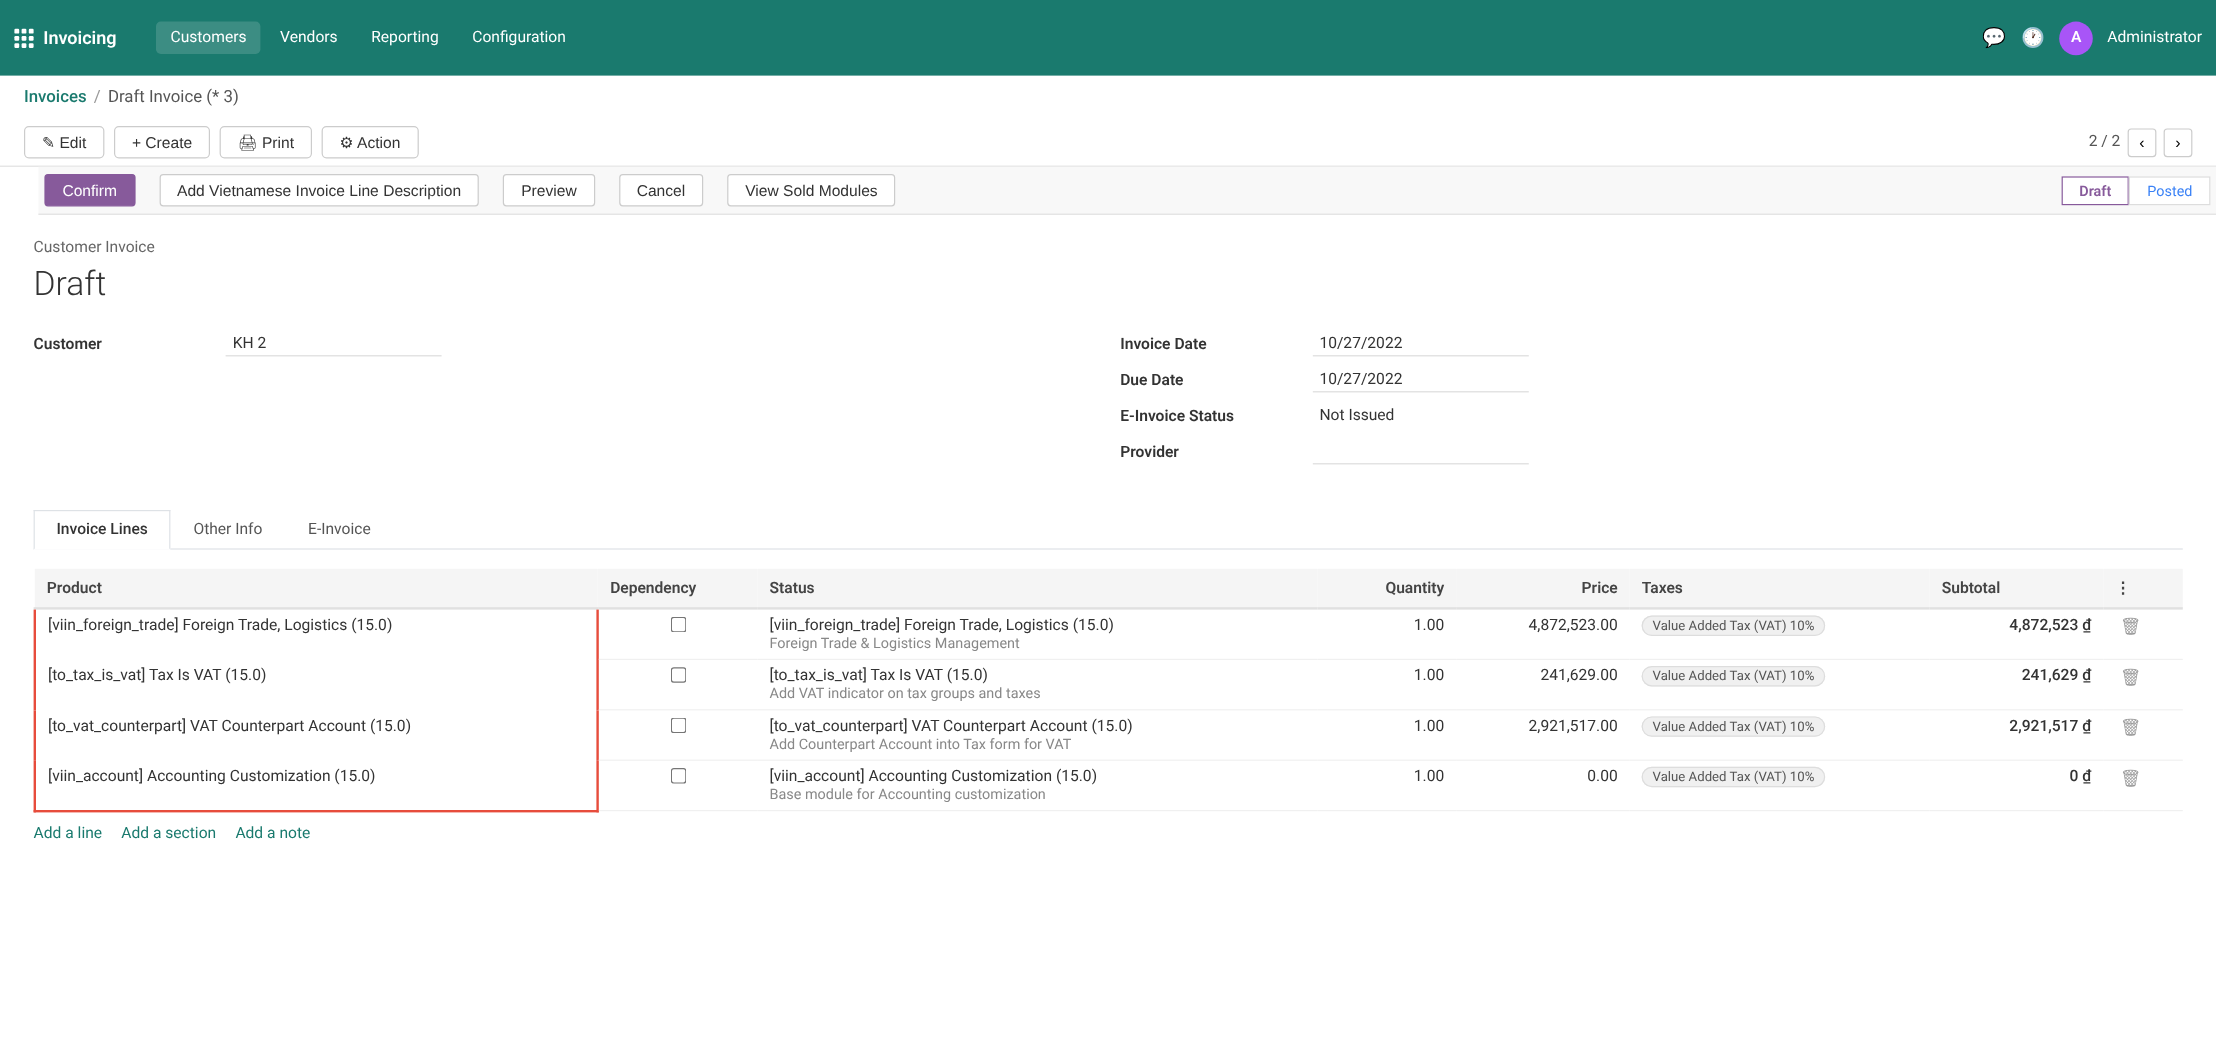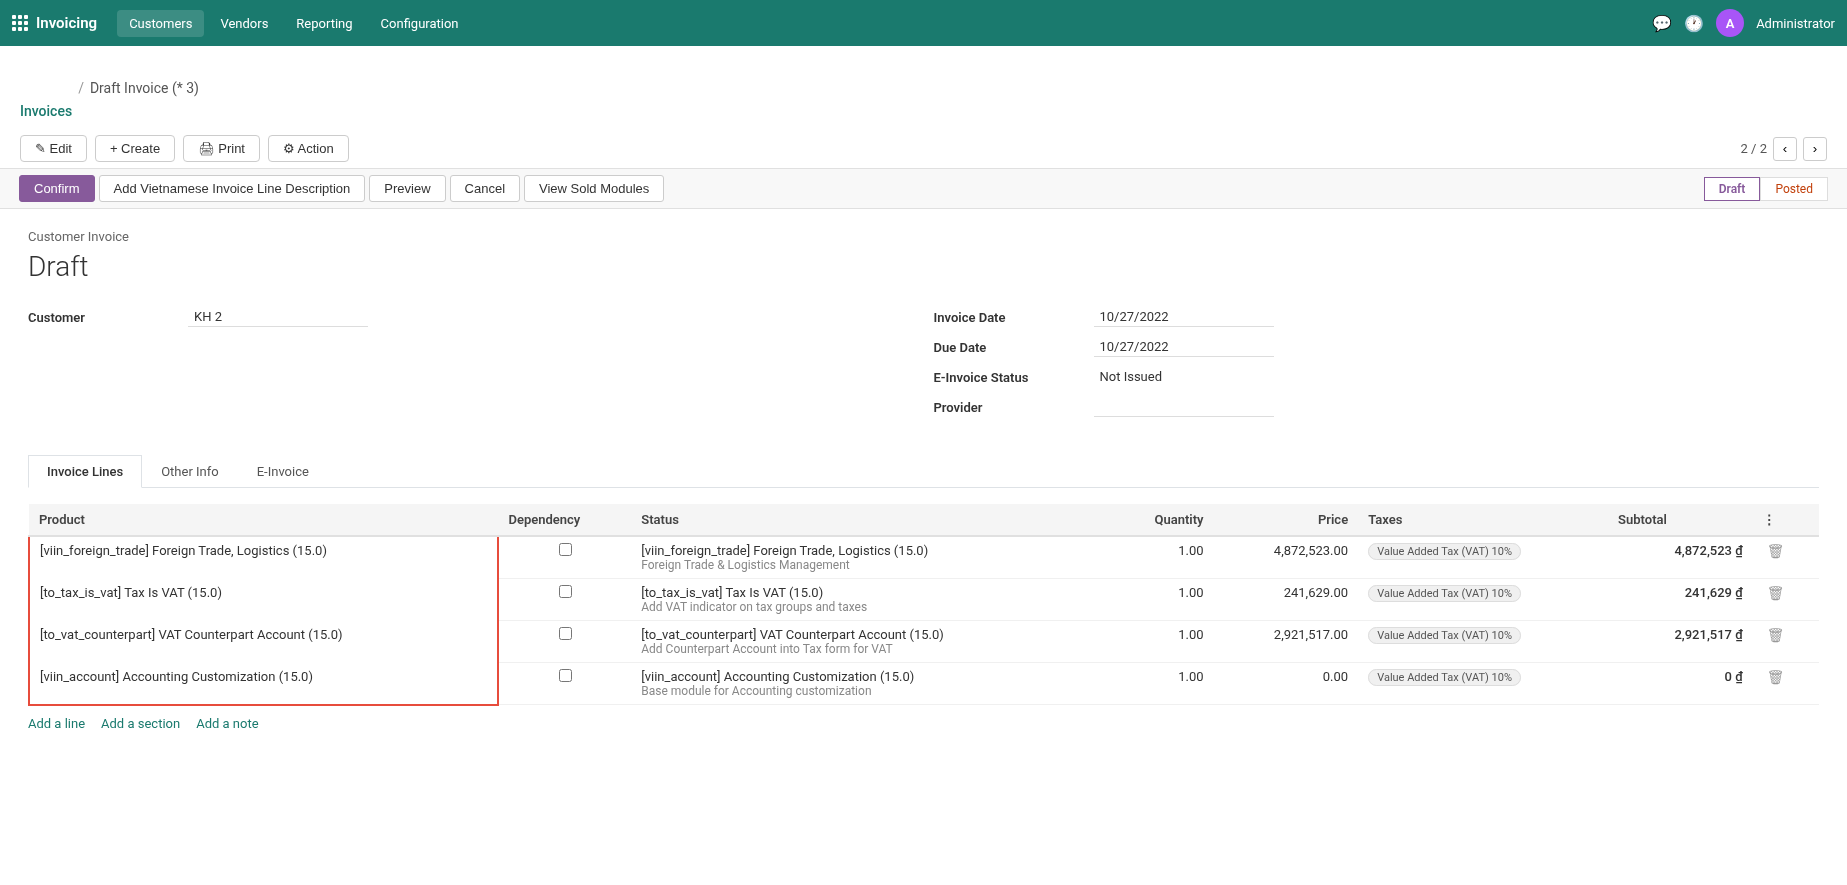--- a/index.html
+++ b/index.html
@@ -1,52 +1,52 @@
 <!DOCTYPE html>
 <html><head>
   <meta charset="utf-8">
   <style>
     * { box-sizing: border-box; margin: 0; padding: 0; }
     body { font-family: -apple-system, BlinkMacSystemFont, 'Segoe UI', Roboto, sans-serif; font-size: 13px; background: #fff; color: #333; }
 
     
-    .top-nav { background: #1a7a6e; color: #fff; display: flex; align-items: center; height: 46px; padding: 0 12px; gap: 20px; }
+    .top-nav { background: #1a7a6e; color: #fff; display: flex; align-items: center; height: 63px; padding: 0 12px; gap: 33px; }
     .top-nav .app-icon { display: flex; align-items: center; gap: 8px; font-weight: 600; font-size: 15px; }
     .top-nav .app-icon .grid-icon { display: grid; grid-template-columns: 1fr 1fr 1fr; gap: 2px; width: 16px; }
     .top-nav .app-icon .grid-icon span { width: 4px; height: 4px; background: #fff; border-radius: 1px; }
     .top-nav nav { display: flex; gap: 4px; }
     .top-nav nav a { color: #fff; text-decoration: none; padding: 6px 12px; border-radius: 4px; font-size: 13px; }
     .top-nav nav a:hover, .top-nav nav a.active { background: rgba(255,255,255,0.15); }
     .top-nav .right-icons { margin-left: auto; display: flex; align-items: center; gap: 12px; }
     .top-nav .right-icons .icon-btn { color: #fff; font-size: 16px; cursor: pointer; background: none; border: none; }
     .avatar { background: #a855f7; color: #fff; width: 28px; height: 28px; border-radius: 50%; display: flex; align-items: center; justify-content: center; font-size: 13px; font-weight: 600; }
     .admin-label { color: #fff; font-size: 13px; }
 
     
     .breadcrumb { padding: 10px 20px; display: flex; align-items: center; gap: 6px; font-size: 14px; }
-    .breadcrumb a { color: #1a7a6e; text-decoration: none; font-weight: 500; margin-top: 47px; }
+    .breadcrumb a { color: #1a7a6e; text-decoration: none; font-weight: 500; }
     .breadcrumb .sep { color: #999; }
     .breadcrumb .current { color: #555; }
 
     
     .toolbar { padding: 6px 20px; display: flex; align-items: center; gap: 8px; border-bottom: 1px solid #e0e0e0; }
     .btn { padding: 5px 14px; border-radius: 4px; font-size: 13px; cursor: pointer; border: 1px solid; display: inline-flex; align-items: center; gap: 5px; }
     .btn-edit { background: #fff; border-color: #ccc; color: #333; }
     .btn-create { background: #fff; border-color: #ccc; color: #333; }
     .btn-print { background: #fff; border-color: #ccc; color: #333; }
     .btn-action { background: #fff; border-color: #ccc; color: #333; }
     .pagination { margin-left: auto; display: flex; align-items: center; gap: 6px; font-size: 13px; color: #555; }
     .pag-btn { background: none; border: 1px solid #ccc; border-radius: 3px; width: 24px; height: 24px; cursor: pointer; display: flex; align-items: center; justify-content: center; }
 
     
-    .action-bar { padding: 6px 19px; display: flex; align-items: center; gap: 0; background: #f8f8f8; border-bottom: 1px solid #e0e0e0; }
+    .action-bar { padding: 6px 5px; display: flex; align-items: center; gap: 16px; background: #f8f8f8; border-bottom: 1px solid #e0e0e0; margin-left: 32px; }
     .action-bar .act-btn { padding: 5px 14px; font-size: 13px; cursor: pointer; border: 1px solid #ccc; background: #fff; color: #333; margin-right: 4px; border-radius: 3px; }
     .action-bar .act-btn.primary { background: #875a9b; border-color: #875a9b; color: #fff; }
     .status-pills { margin-left: auto; display: flex; gap: 0; }
-    .status-pill { padding: 4px 14px; font-size: 12px; border: 1px solid #ddd; background: #fff; color: #c2410c; }
+    .status-pill { padding: 4px 14px; font-size: 12px; border: 1px solid #ddd; background: #fff; color: #3b82f6; }
     .status-pill.active { background: #fff; color: #875a9b; border-color: #875a9b; font-weight: 600; }
 
     
     .page { padding: 20px 28px; }
     .invoice-type { font-size: 13px; color: #666; margin-bottom: 6px; }
     .invoice-status-title { font-size: 28px; font-weight: 300; color: #333; margin-bottom: 24px; }
 
     
     .fields-section { display: flex; gap: 20px; margin-bottom: 28px; }
     .fields-left, .fields-right { flex: 1; }

